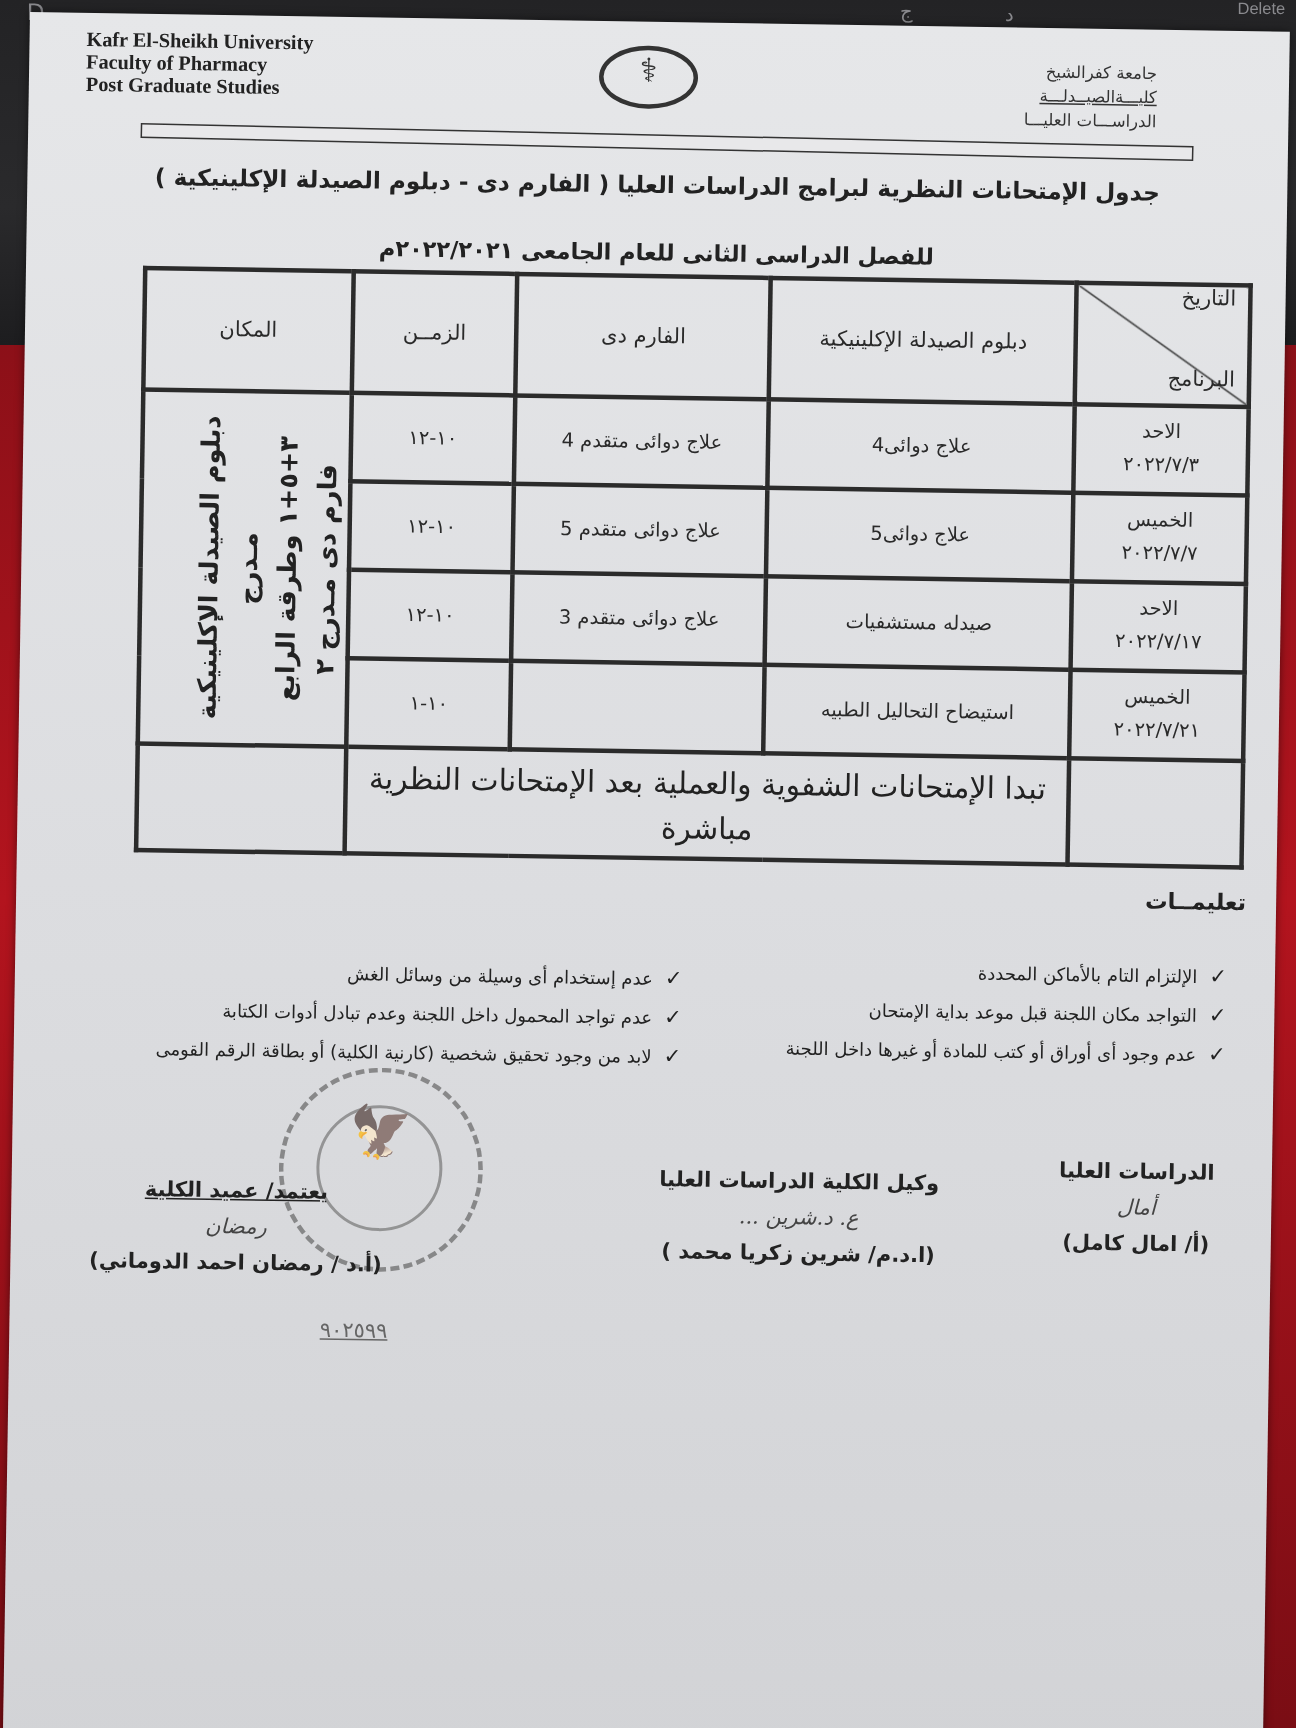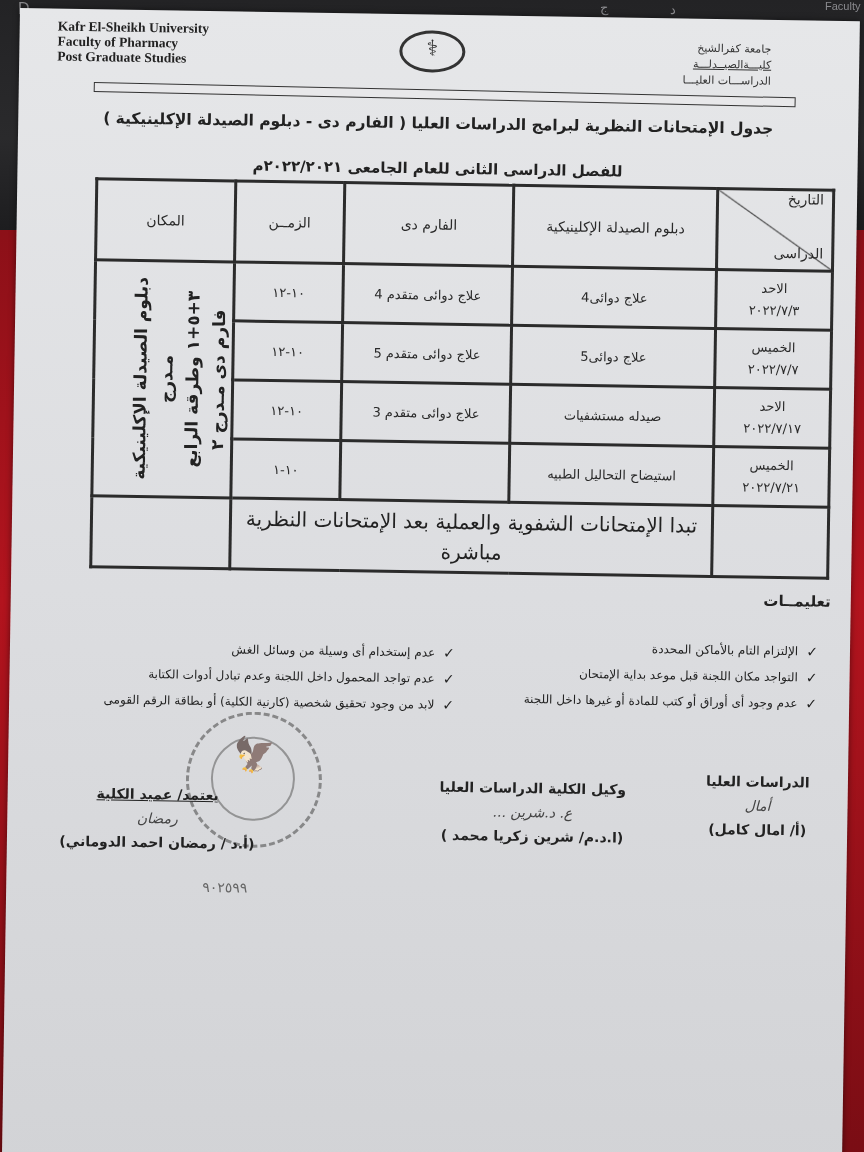--- a/index.html
+++ b/index.html
@@ -53,28 +53,28 @@
   .instr-title { position:absolute; right:20px; top:572px; direction:rtl; font-size:15px; font-weight:bold; color:#222; }
   .instr { position:absolute; direction:rtl; font-size:12px; color:#222; line-height:26px; }
   .instr .item { display:flex; gap:8px; }
   .check { font-size:14px; }
   .sig { position:absolute; direction:rtl; text-align:center; font-size:14px; font-weight:bold; color:#222; line-height:24px; }
   .sig .scrib { font-family:"DejaVu Serif", serif; font-style:italic; font-weight:normal; color:#444; }
   .stamp { position:absolute; left:178px; top:700px; width:130px; height:130px;
     border:3px dashed #666; border-radius:50%; opacity:0.7; }
   .stamp-inner { position:absolute; left:22px; top:22px; width:80px; height:80px; border:2px solid #777; border-radius:50%; }
   .stamp-eagle { position:absolute; left:0; right:0; top:20px; text-align:center; font-size:34px; color:#666; }
-  .stamp-num { position:absolute; left:196px; top:868px; font-size:14px; color:#666; letter-spacing:2px; }
+  .stamp-num { position:absolute; left:207px; top:868px; font-size:14px; color:#666; letter-spacing:2px;text-decoration:underline; }
 </style>
 </head>
 <body>
 
 <div class="bg-keyboard">
   <span class="key" style="left:18px;top:0px;font-size:16px;">D</span>
-  <span class="key" style="left:825px;top:0px;font-size:11px;">Faculty</span>
+  <span class="key" style="left:825px;top:0px;font-size:11px;">Delete</span>
   <span class="key" style="left:600px;top:0px;">ج</span>
   <span class="key" style="left:670px;top:2px;">د</span>
 </div>
 <div class="bg-red"></div>
 
 <div class="paper">
 
   <div class="hdr-en">
     <div>Kafr El-Sheikh University</div>
     <div>Faculty of Pharmacy</div>
@@ -99,21 +99,21 @@
       <col style="width:116px">
       <col style="width:205px">
       <col style="width:170px">
       <col style="width:110px">
       <col style="width:139px">
     </colgroup>
     <tbody>
         <tr>
       <th class="diag">
         <span class="t1">التاريخ</span>
-        <span class="t2">الدراسى</span>
+        <span class="t2">البرنامج</span>
       </th>
       <th>دبلوم الصيدلة الإكلينيكية</th>
       <th>الفارم دى</th>
       <th>الزمــن</th>
       <th>المكان</th>
     </tr>
 
     <tr>
       <td class="row datecell">
         <div>الاحد</div>

